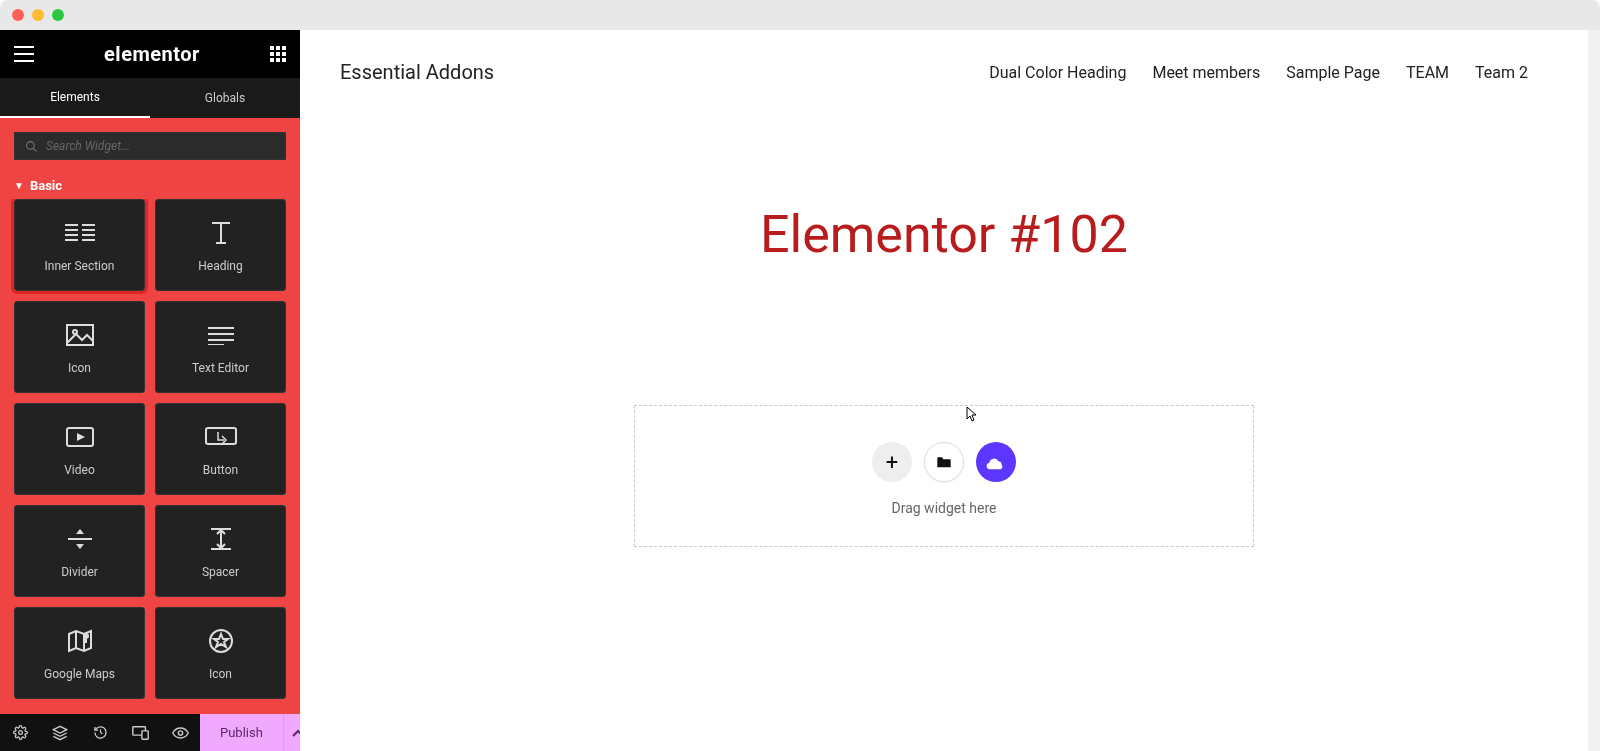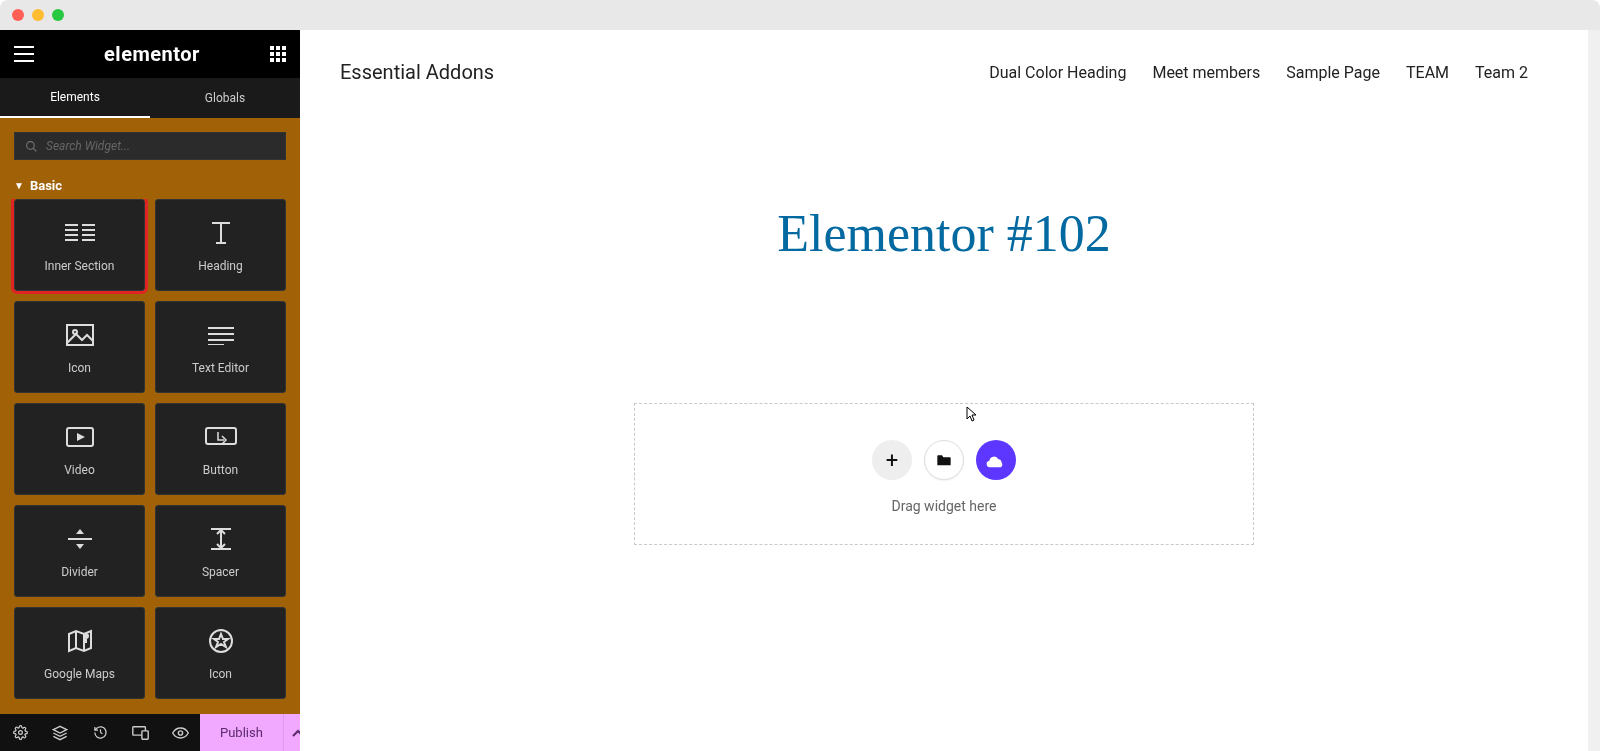--- a/index.html
+++ b/index.html
@@ -6,21 +6,21 @@
 html, body { width: 1600px; height: 751px; overflow: hidden; background: #fff; }
 
 
 .titlebar { height: 30px; background: #e8e8e8; border-top-left-radius: 8px; border-top-right-radius: 8px; display:flex; align-items:center; padding-left:12px; gap:8px;}
 .tl-dot { width:12px; height:12px; border-radius:50%; }
 .tl-red{background:#ff5f57;} .tl-yellow{background:#febc2e;} .tl-green{background:#28c840;}
 
 .app { display:flex; height: calc(751px - 30px); position:relative;}
 
 
-.sidebar { width: 300px; background:#a16207; color:#ccc; display:flex; flex-direction:column; position:relative;}
+.sidebar { width: 300px; background:#ef4444; color:#ccc; display:flex; flex-direction:column; position:relative;}
 .side-header{height:48px;background:#000;display:flex;align-items:center;justify-content:space-between;padding:0 14px;}
 .side-header .ham, .side-header .grid{color:#fff;display:flex;align-items:center;}
 .side-header .logo{color:#fff;font-weight:700;font-size:20px;letter-spacing:0.5px;}
 .tabs{display:flex;height:40px;background:#1a1a1a;}
 .tabs .tab{flex:1;display:flex;align-items:center;justify-content:center;color:#ccc;font-size:12px;cursor:pointer;}
 .tabs .tab.active{color:#fff;border-bottom:2px solid #fff;}
 .search-wrap{padding:14px 14px 8px;}
 .search{display:flex;align-items:center;background:#2b2b2b;border:1px solid #333;border-radius:0;padding:6px 10px;color:#777;}
 .search input{flex:1;background:transparent;border:none;outline:none;color:#ccc;font-size:12px;font-style:italic;}
 .search input::placeholder{color:#666;font-style:italic;}
@@ -41,21 +41,21 @@
 
 
 .collapse-handle{position:absolute;left:300px;top:360px;width:16px;height:48px;background:#1a1a1a;color:#ccc;display:flex;align-items:center;justify-content:center;cursor:pointer;font-size:11px;border-top-right-radius:3px;border-bottom-right-radius:3px;}
 
 
 .canvas{flex:1;background:#fff;position:relative;overflow:auto;border-right:12px solid #f0f0f0;}
 .preview-header{display:flex;align-items:center;justify-content:space-between;padding:30px 60px 10px 40px;}
 .preview-header .site{font-size:20px;color:#222;}
 .preview-nav{display:flex;gap:26px;}
 .preview-nav a{color:#222;font-size:16px;text-decoration:none;cursor:pointer;}
-.page-title{font-size:52px;font-weight:400;text-align:center;margin-top:110px;color:#0369a1;font-family:Liberation Serif, serif;}
+.page-title{font-size:52px;font-weight:400;text-align:center;margin-top:110px;color:#b91c1c;}
 .cursor-mark{position:absolute;left:666px;top:376px;font-size:14px;color:#000;}
 .dropzone{margin:140px auto 0;width:620px;border:1px dashed #c9c9c9;padding:36px 0 30px;display:flex;flex-direction:column;align-items:center;gap:18px;}
 .dz-btns{display:flex;gap:12px;}
 .dz-btn{width:40px;height:40px;border-radius:50%;display:flex;align-items:center;justify-content:center;cursor:pointer;}
 .dz-plus{background:#eee;color:#111;font-size:22px;font-weight:400;}
 .dz-folder{background:#fff;border:1px solid #ddd;color:#111;box-shadow:0 1px 2px rgba(0,0,0,.06);}
 .dz-ai{background:#5d36ff;color:#fff;}
 .dz-hint{color:#666;font-size:14px;}
 
 svg{display:block;}

